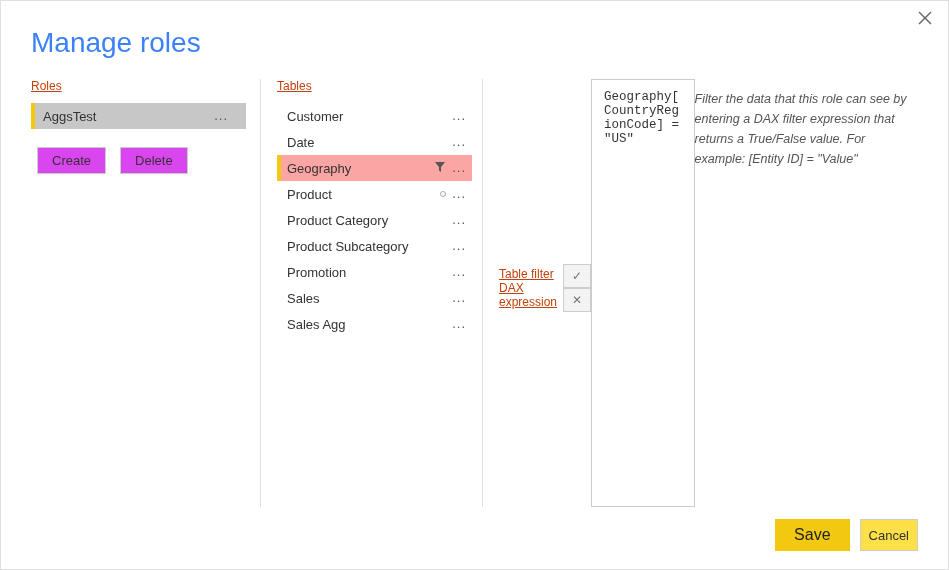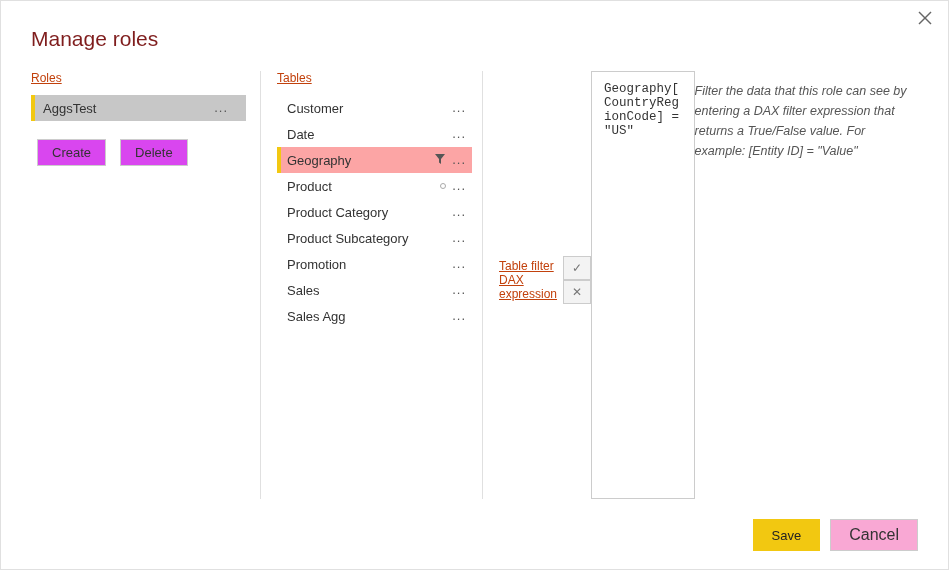--- a/index.html
+++ b/index.html
@@ -22,23 +22,23 @@
   position: absolute;
   top: 10px;
   right: 14px;
   width: 16px;
   height: 16px;
   cursor: pointer;
   color: #666;
 }
 .close-x svg { width: 14px; height: 14px; }
 .title {
-  font-size: 21px;
+  font-size: 28px;
   font-weight: 300;
-  color: #7f1d1d;
+  color: #3b82f6;
   padding: 26px 30px 8px 30px;
 }
 .columns {
   display: flex;
   padding: 12px 30px 0 30px;
   height: 440px;
 }
 .col-roles {
   width: 230px;
   border-right: 1px solid #e0e0e0;
@@ -155,30 +155,30 @@
   position: absolute;
   bottom: 18px;
   right: 30px;
   display: flex;
   gap: 10px;
 }
 .btn-primary {
   background: #f2c811;
   border: 1px solid #f2c811;
   color: #222;
-  font-size: 13px;
-  padding: 6px 18px;
-  cursor: pointer;
-}
-.btn-secondary {
-  background: #f9a8d4;
-  border: 1px solid #ccc;
-  color: #333;
   font-size: 16px;
   padding: 6px 18px;
+  cursor: pointer;
+}
+.btn-secondary {
+  background: #fde047;
+  border: 1px solid #ccc;
+  color: #333;
+  font-size: 13px;
+  padding: 6px 8px;
   cursor: pointer;
 }
 </style>
 </head>
 <body>
 
 <div class="dialog">
 
   <div class="close-x">
     <svg viewBox="0 0 14 14">

